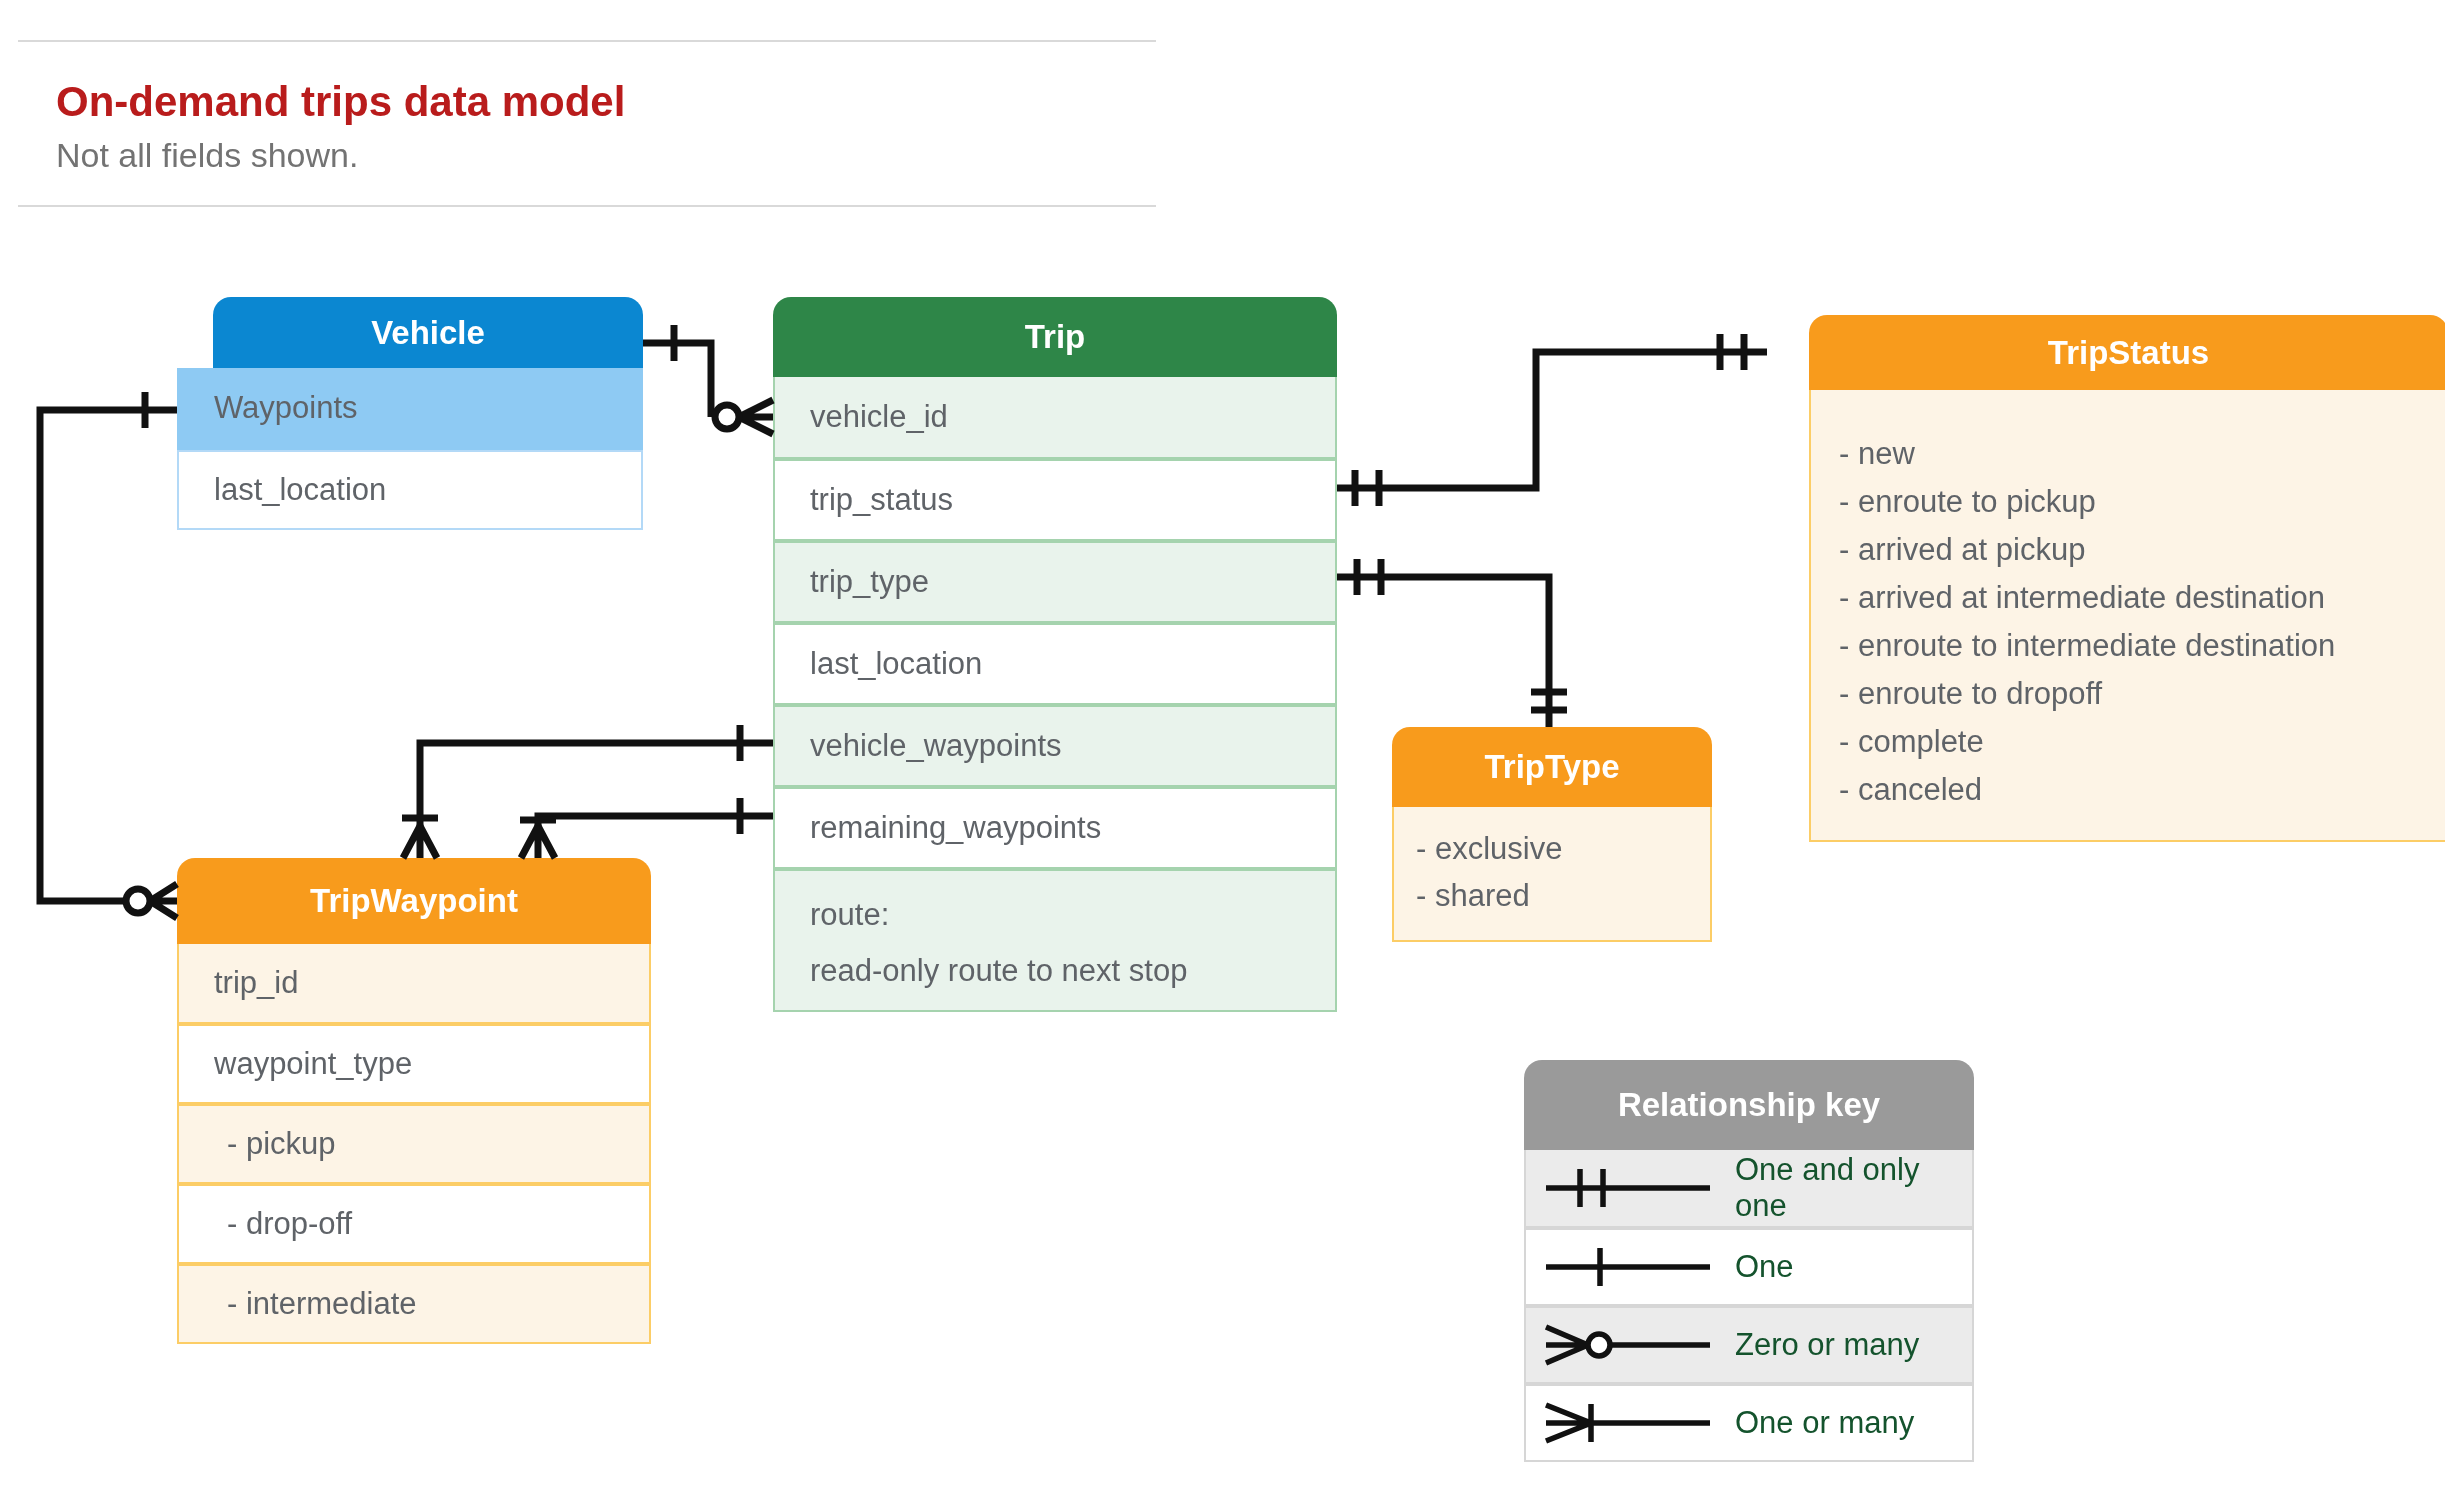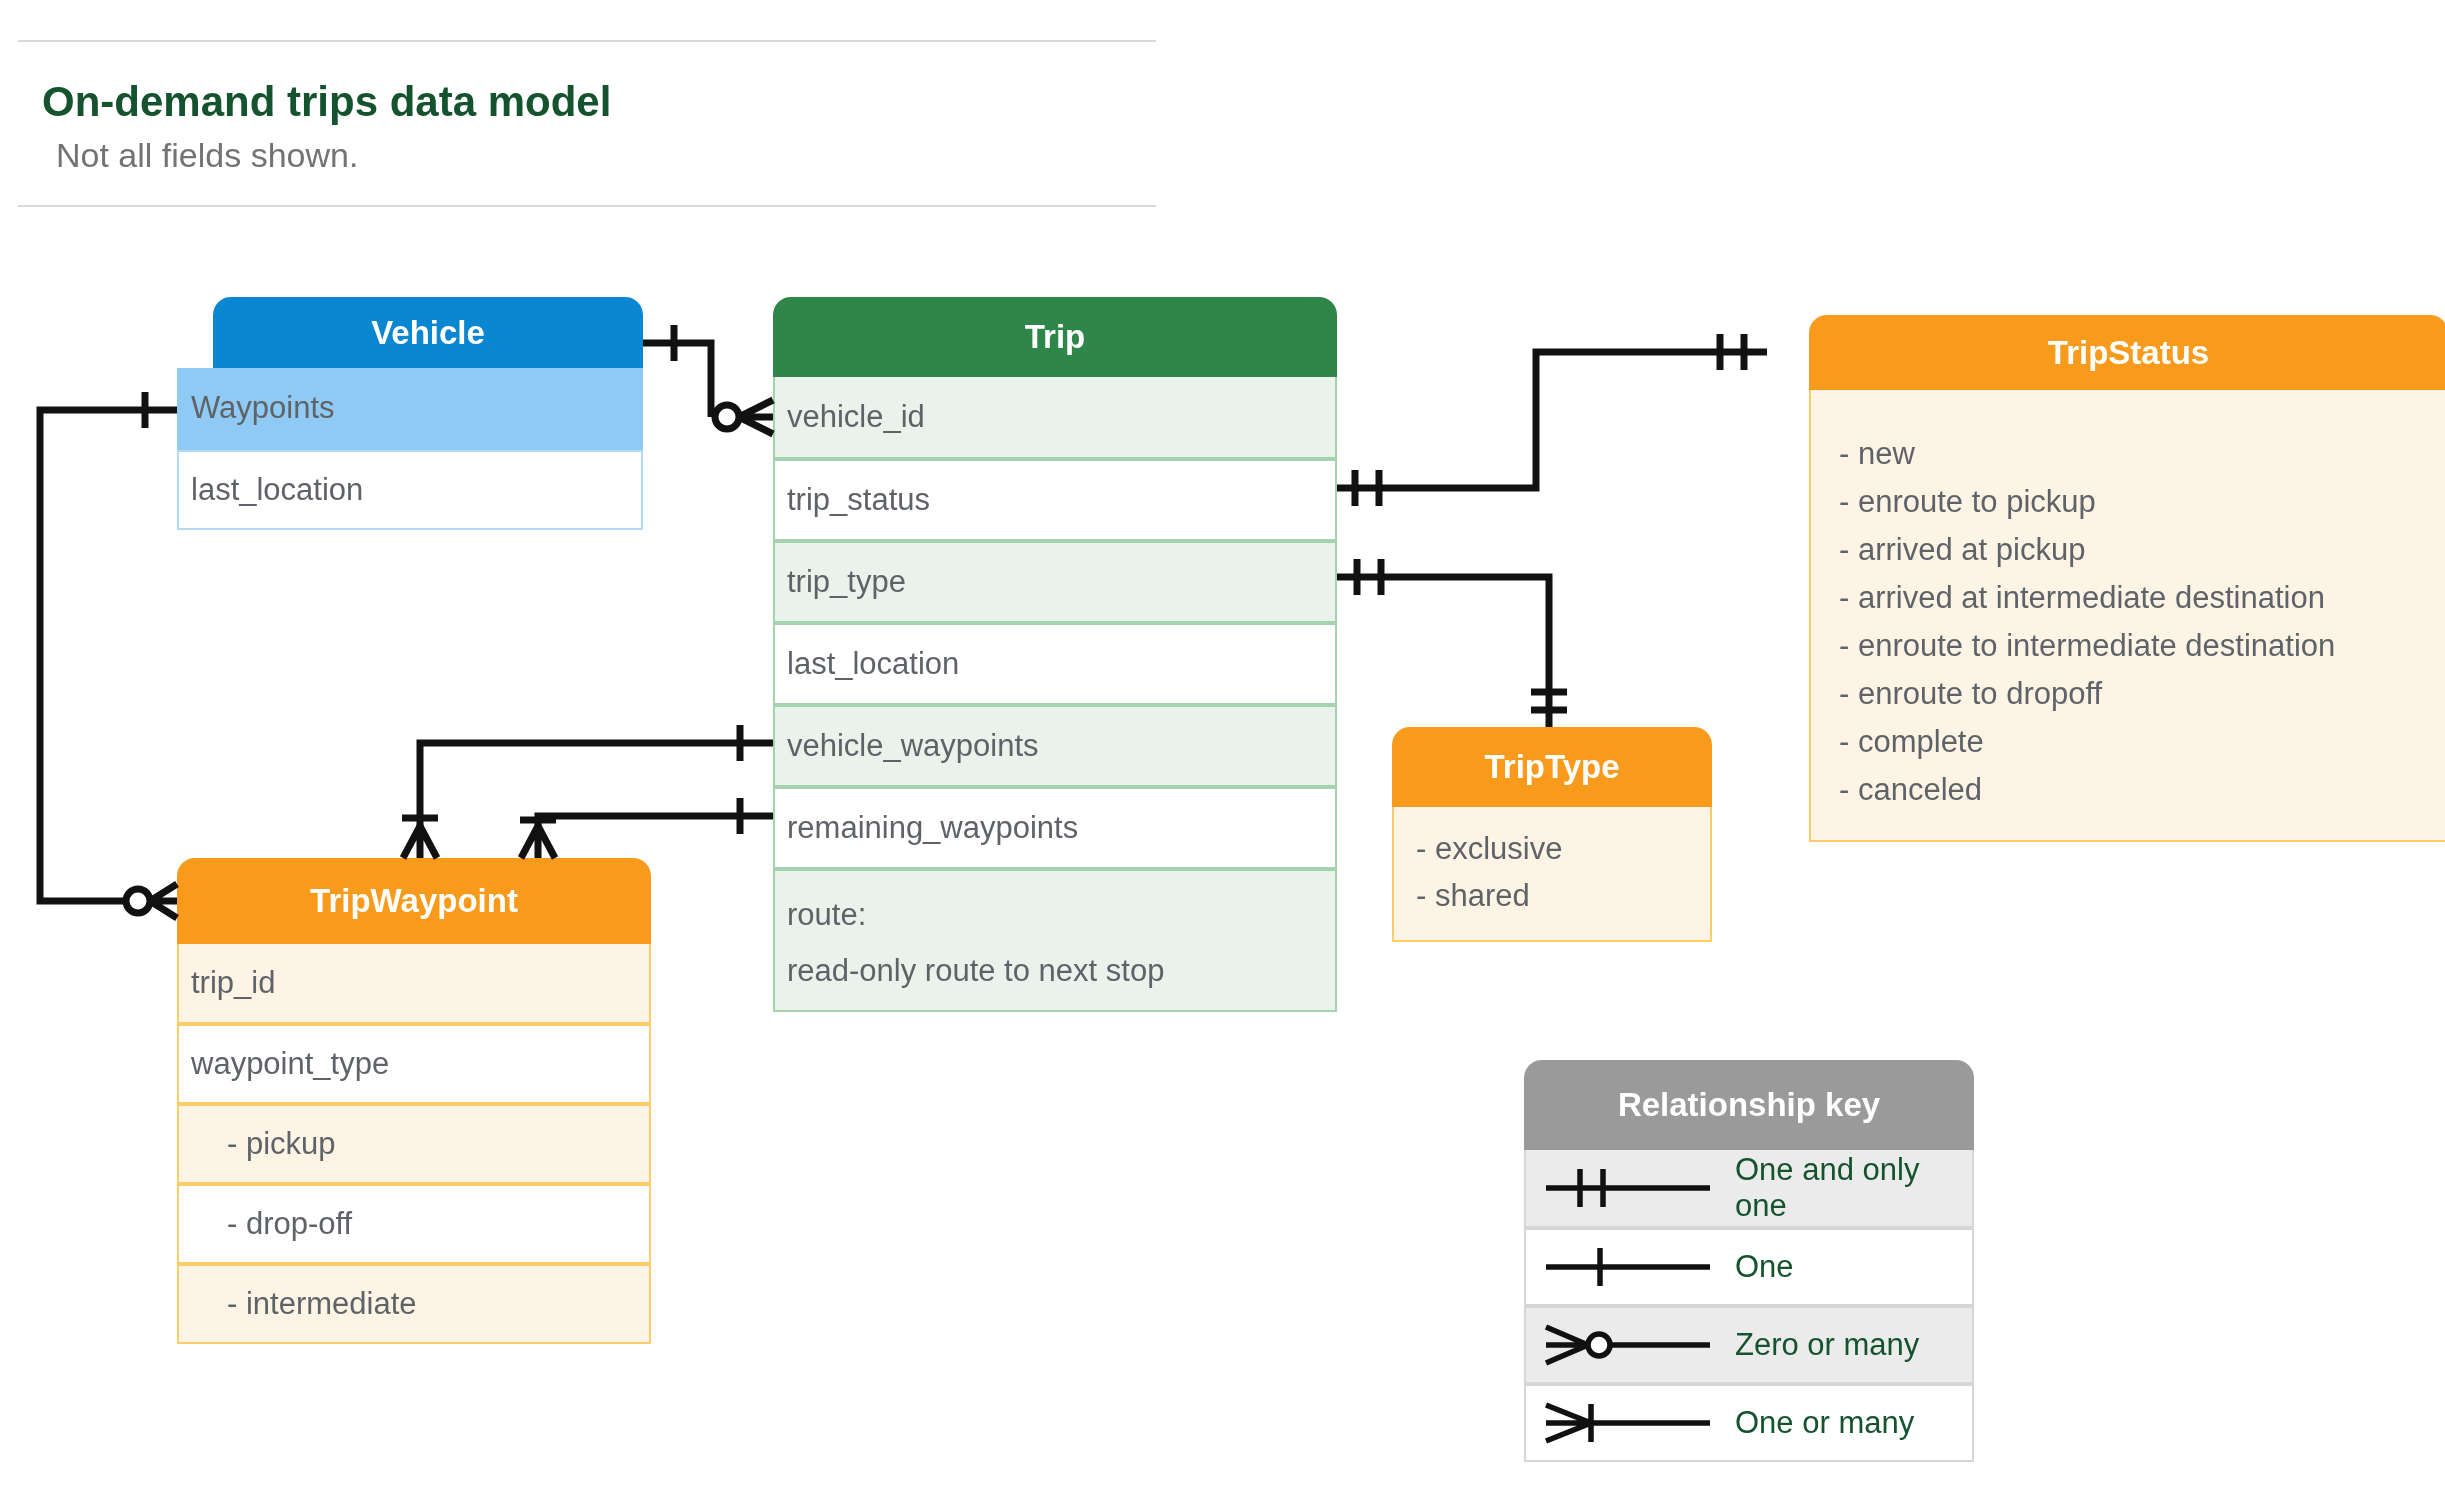--- a/index.html
+++ b/index.html
@@ -2,27 +2,27 @@
 <html><head>
 <meta charset="utf-8">
 <style>
   * { margin:0; padding:0; box-sizing:border-box; }
   html,body { background:#ffffff; }
   body { font-family:"Liberation Sans","DejaVu Sans",sans-serif; }
   #canvas { position:relative; width:2445px; height:1502px; background:#fff; overflow:hidden; }
 
   .hrule { position:absolute; left:18px; width:1138px; height:2px; background:#d9d9d9; }
 
-  .page-title { position:absolute; left:42px; top:78px; font-size:42px; font-weight:bold; color:#14532d; letter-spacing:0; }
+  .page-title { position:absolute; left:56px; top:78px; font-size:42px; font-weight:bold; color:#b91c1c; letter-spacing:0; }
   .page-subtitle { position:absolute; left:56px; top:136px; font-size:34px; color:#737373; }
 
   .entity { position:absolute; }
   .entity-header { display:flex; align-items:center; justify-content:center;
     border-radius:18px 18px 0 0; color:#fff; font-size:33px; font-weight:bold; }
-  .erow { display:flex; align-items:center; padding-left:12px; font-size:31px; color:#5f6368;
+  .erow { display:flex; align-items:center; padding-left:35px; font-size:31px; color:#5f6368;
     border:2px solid; border-top:none; background:#fff; }
   .erow + .erow { border-top:2px solid; }
   .enum-indent { padding-left:48px; }
   .ebody { border:2px solid; border-top:none; font-size:31px; color:#5f6368; }
 
   
   #vehicle { left:177px; top:297px; width:466px; }
   #vehicle .entity-header { height:71px; background:#0b87d1;margin-left:36px; }
   #vehicle .erow { height:82px; border-color:#8ecaf3; }
   #vehicle .row-alt { background:#8ecaf3; }

